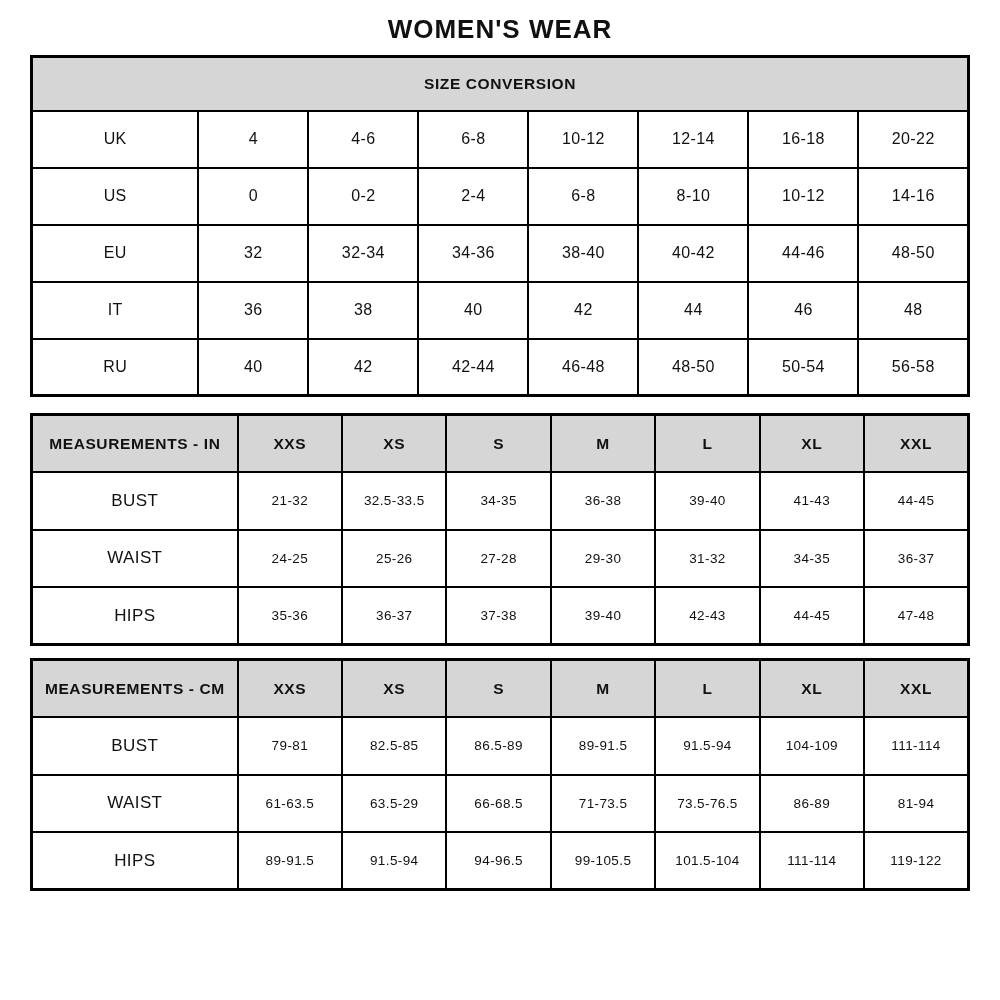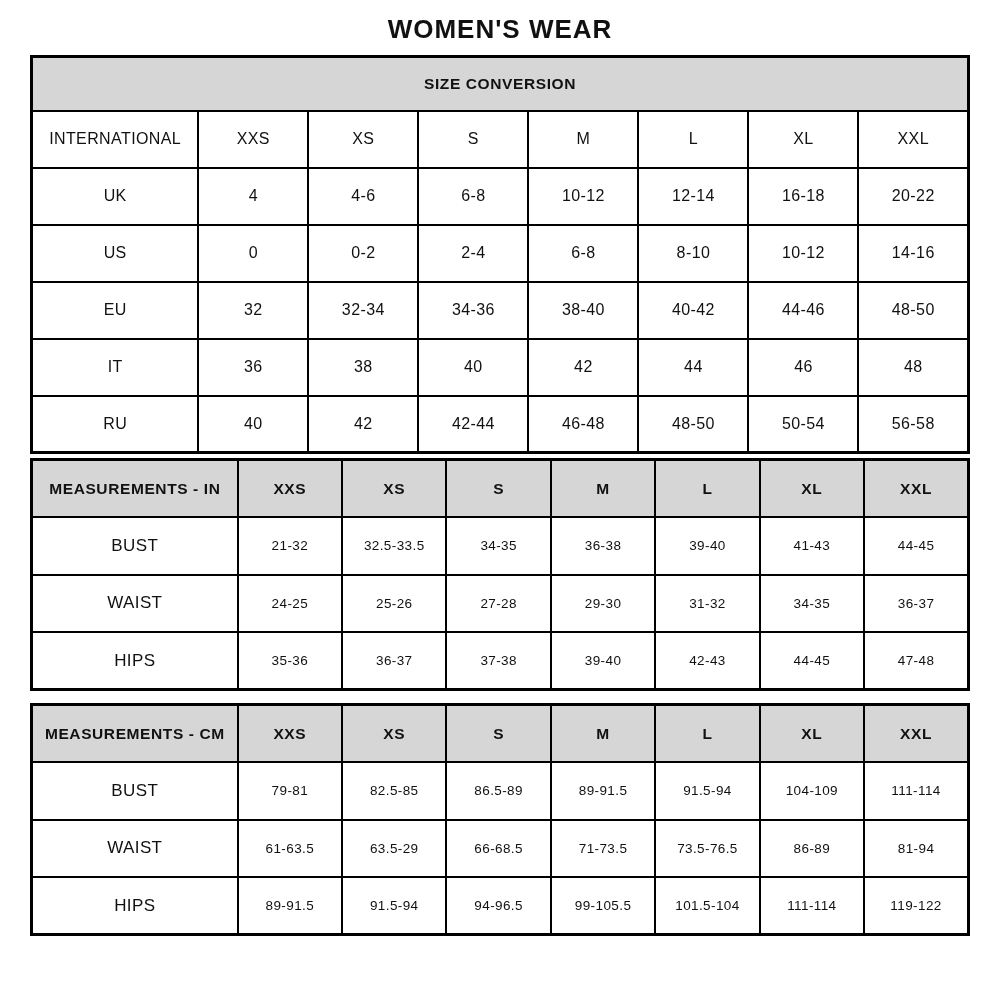--- a/index.html
+++ b/index.html
@@ -42,21 +42,21 @@
   td {
     border: 2px solid var(--border);
     text-align: center;
     vertical-align: middle;
     padding: 0 4px;
     letter-spacing: 0.4px;
     overflow: hidden;
     white-space: nowrap;
   }
   
-  .conv { margin-bottom: 4px; }
+  .conv { margin-bottom: 16px; }
   .conv tr { height: 57px; }
   .conv tr.title-row { height: 54px; }
   .conv tr.title-row td {
     background: var(--header-bg);
     font-weight: bold;
     font-size: 15.5px;
     letter-spacing: 0.6px;
   }
   .conv td { font-size: 16px; }
   .conv col.c-label { width: 17.8%; }
@@ -91,30 +91,20 @@
         <col>
         <col>
     </colgroup>
     <tbody>
       <tr class="title-row">
         <td colspan="8">SIZE CONVERSION</td>
       </tr>
     </tbody>
     <tbody>
         <tr>
-          <td class="label-cell">INTERNATIONAL</td>
-          <td class="value-cell">XXS</td>
-          <td class="value-cell">XS</td>
-          <td class="value-cell">S</td>
-          <td class="value-cell">M</td>
-          <td class="value-cell">L</td>
-          <td class="value-cell">XL</td>
-          <td class="value-cell">XXL</td>
-        </tr>
-        <tr>
           <td class="label-cell">UK</td>
           <td class="value-cell">4</td>
           <td class="value-cell">4-6</td>
           <td class="value-cell">6-8</td>
           <td class="value-cell">10-12</td>
           <td class="value-cell">12-14</td>
           <td class="value-cell">16-18</td>
           <td class="value-cell">20-22</td>
         </tr>
         <tr>

